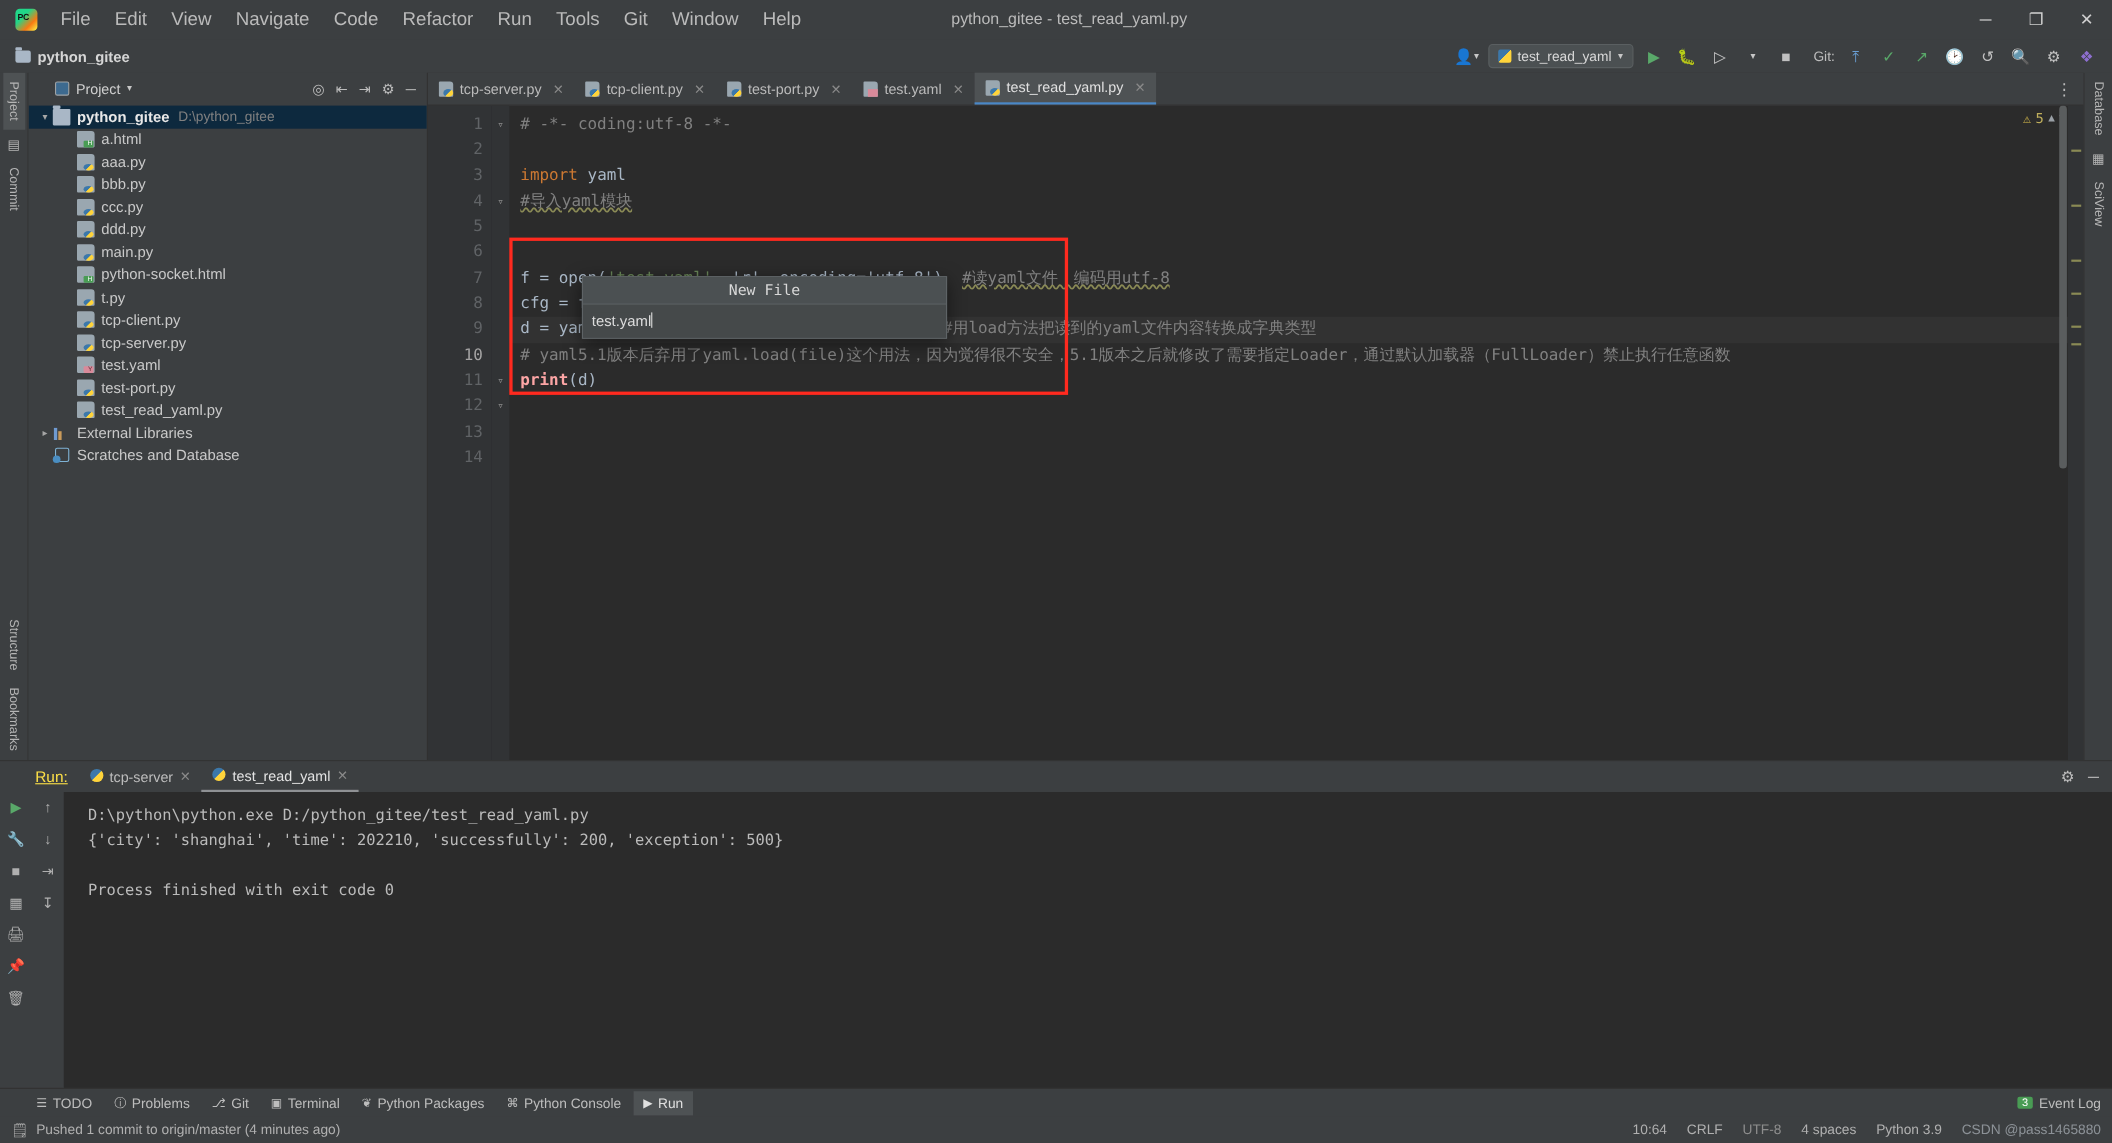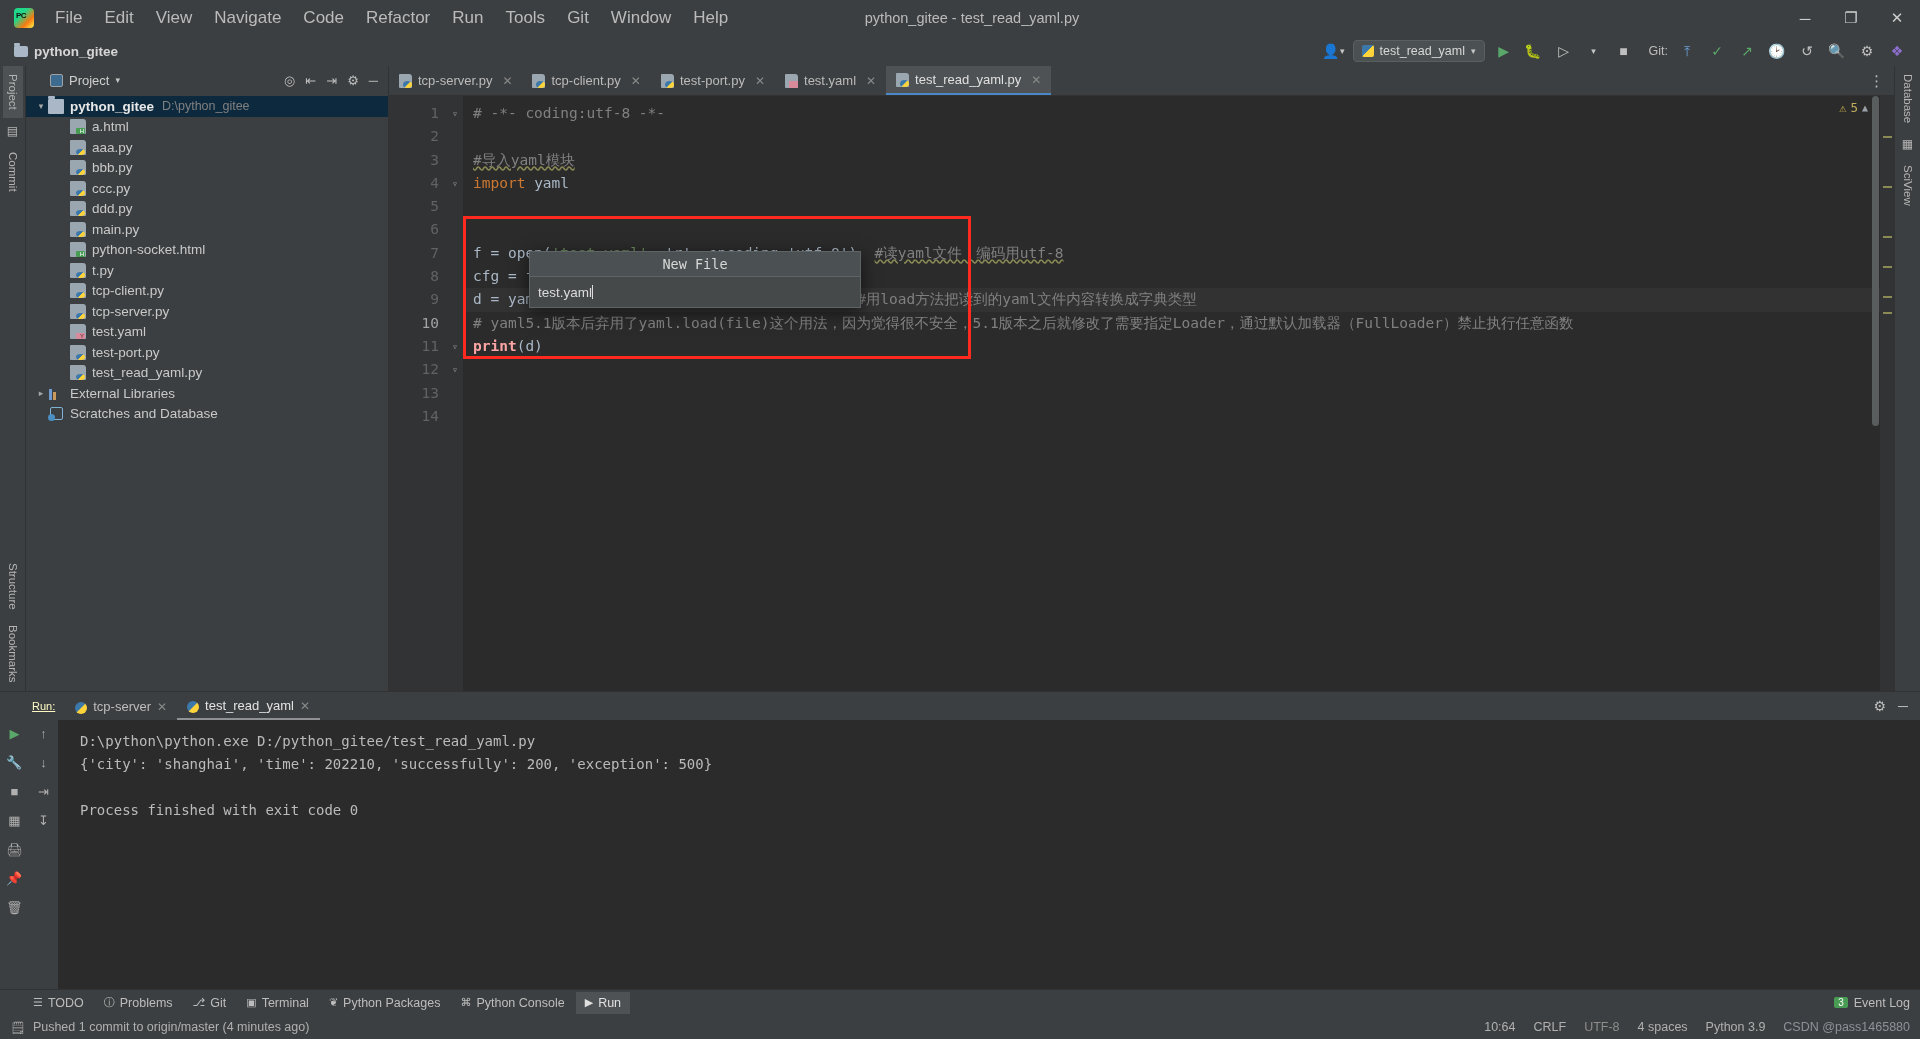--- a/index.html
+++ b/index.html
@@ -124,22 +124,22 @@
                background:#4b5052; border-bottom:1px solid #5e6366;}
   .dlg-body { background:#45494a; padding:7px 8px; }
   .dlg-input { width:100%; background:#45494a; border:none; outline:none; color:#dcdcdc; font-size:13.5px;
                font-family:"Liberation Sans",sans-serif; }
   .caret { display:inline-block; width:1px; height:14px; background:#dcdcdc; vertical-align:-2px; animation:bl 1s steps(1) infinite;}
   @keyframes bl { 50% { opacity:0; } }
 
   
   .runpanel { height:298px; background:#3c3f41; display:flex; flex-direction:column; border-top:1px solid #323232; }
   .run-head { height:28px; display:flex; align-items:center; gap:0; padding-left:26px; position:relative; }
-  .run-label { color:#fef9c3; font-size:11px; padding:0 10px 0 6px;text-decoration:underline; }
-  .rtab { display:flex; align-items:flex-end; gap:6px; padding:5px 10px; color:#bdbdbd; font-size:13px; }
+  .run-label { color:#fde047; font-size:14px; padding:0 10px 0 6px;text-decoration:underline; }
+  .rtab { display:flex; align-items:flex-start; gap:6px; padding:5px 10px; color:#bdbdbd; font-size:13px; }
   .rtab.active { color:#e3e3e3; border-bottom:2px solid #8f9194; }
   .rtab .x { color:#8a8a8a; font-size:12px; }
   .rtab .pyi { width:12px; height:12px; border-radius:50%; background:linear-gradient(135deg,#3c78aa 48%, #ffd43b 52%); }
   .run-head-right { margin-left:auto; display:flex; gap:12px; padding-right:12px; color:#bdbdbd; font-size:14px; }
   .run-body { flex:1; display:flex; min-height:0; }
   .run-gutter { width:58px; background:#3c3f41; display:flex; }
   .rg-col { display:flex; flex-direction:column; align-items:center; padding-top:6px; gap:14px; width:29px; }
   .rg-ico { color:#b0b0b0; font-size:13px; }
   .rg-ico.green { color:#59a869; }
   .run-out { flex:1; background:#2b2b2b; color:#bbbbbb; padding:10px 0 0 22px;
@@ -372,22 +372,22 @@
           <div class="fold"></div>
           <div class="fold"></div>
           <div class="fold">▿</div>
           <div class="fold">▿</div>
           <div class="fold"></div>
         </div>
 
         <div class="code">
           <div class="cline"><span class="cmt"># -*- coding:utf-8 -*-</span></div>
           <div class="cline"></div>
+          <div class="cline"><span class="kw">import</span> <span class="ident">yaml</span></div>
           <div class="cline"><span class="cmt-u">#导入yaml模块</span></div>
-          <div class="cline"><span class="kw">import</span> <span class="ident">yaml</span></div>
           <div class="cline"></div>
           <div class="cline"></div>
           <div class="cline"><span class="ident">f = open(</span><span class="str">'test.yaml'</span><span class="ident">, 'r', encoding='utf-8')</span>  <span class="cmt-u">#读yaml文件，编码用utf-8</span></div>
           <div class="cline"><span class="ident">cfg = f.read()</span></div>
           <div class="cline current"><span class="ident">d = yaml.load(cfg, Loader=yaml.FullLoader)</span>  <span class="cmt">#用load方法把读到的yaml文件内容转换成字典类型</span></div>
           <div class="cline"><span class="cmt"># yaml5.1版本后弃用了yaml.load(file)这个用法，因为觉得很不安全，5.1版本之后就修改了需要指定Loader，通过默认加载器（FullLoader）禁止执行任意函数</span></div>
           <div class="cline"><span class="fn">print</span><span class="ident">(d)</span></div>
           <div class="cline"></div>
 
           <div class="redbox" style="left:0px; top:120px; width:508px; height:143px;"></div>

